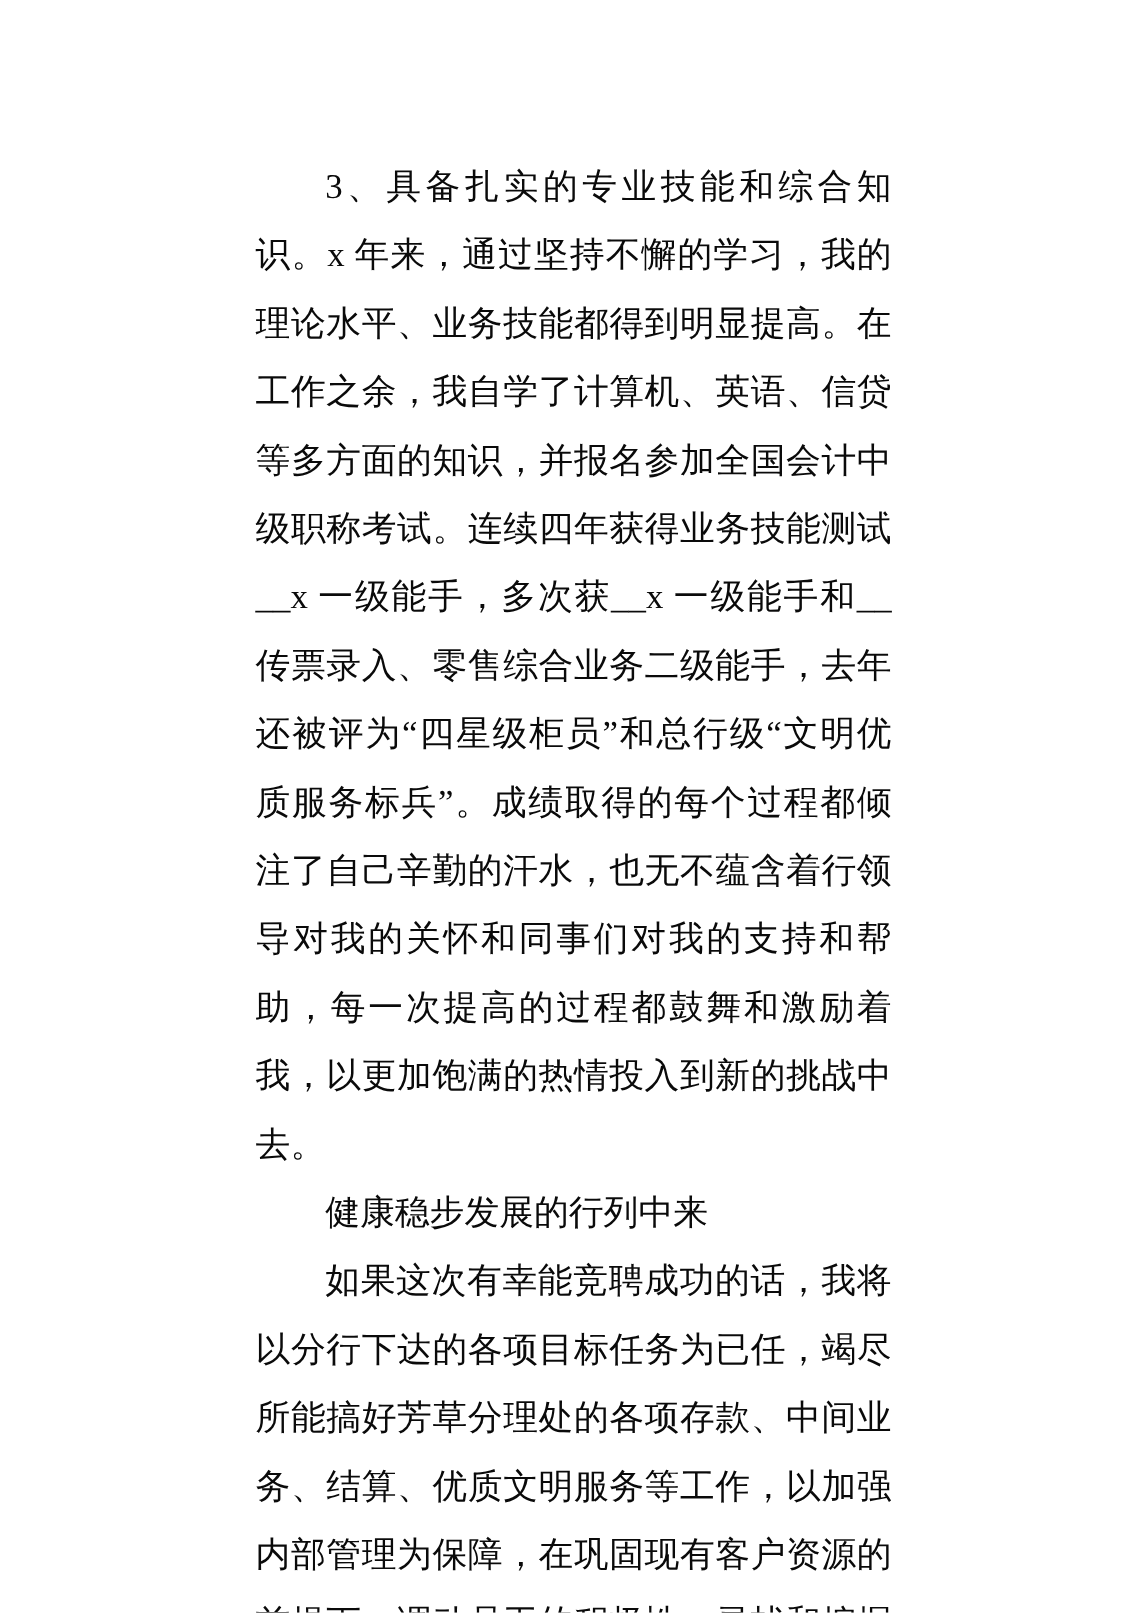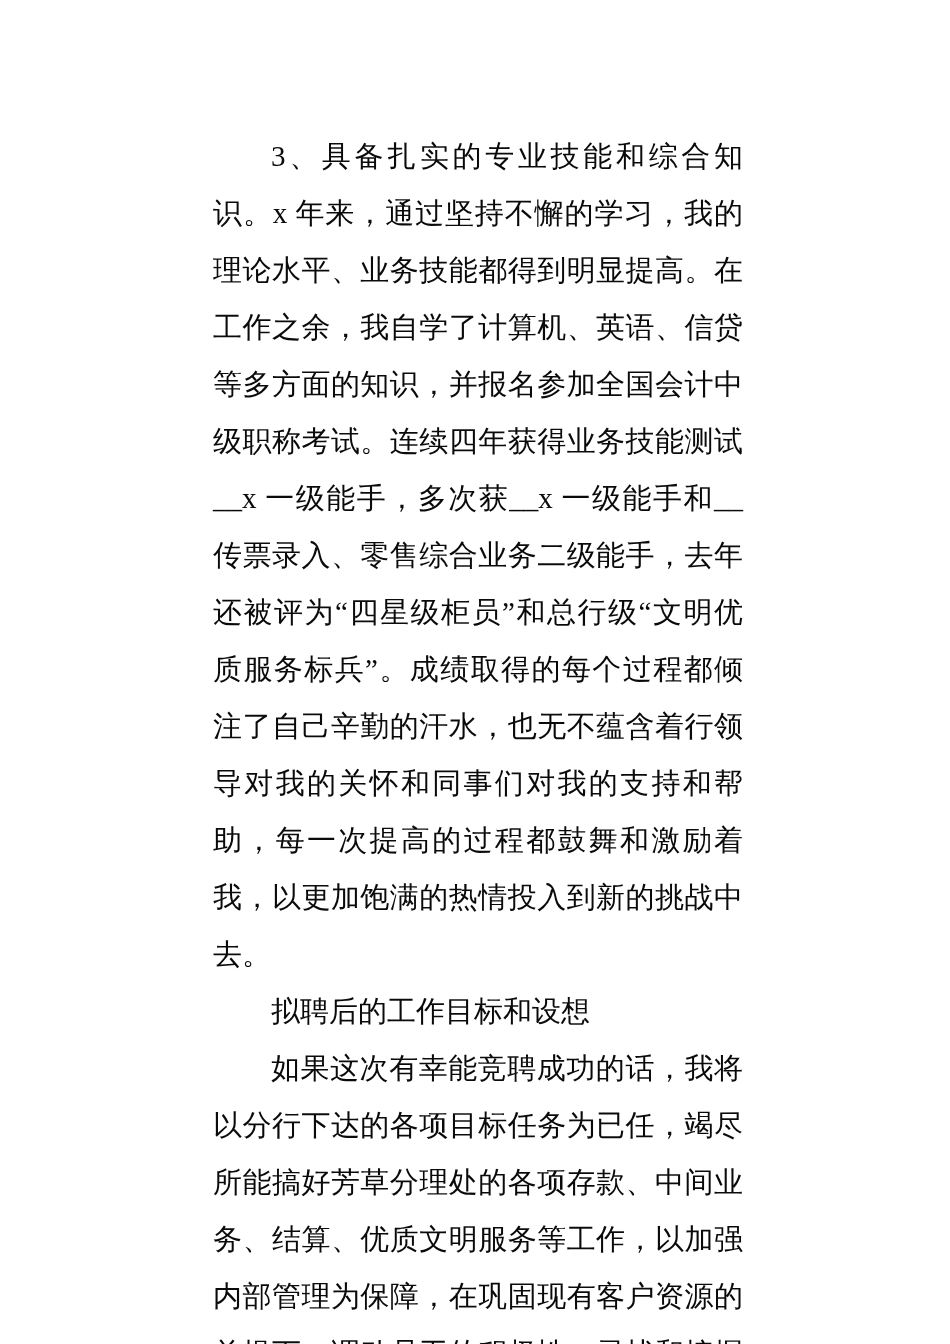--- a/index.html
+++ b/index.html
@@ -31,17 +31,17 @@
   .doc-body p.heading {
     text-align: left;
   }
 </style>
 </head>
 <body>
 
 <div class="page">
   <div class="doc-body">
     <p>3、具备扎实的专业技能和综合知识。x 年来，通过坚持不懈的学习，我的理论水平、业务技能都得到明显提高。在工作之余，我自学了计算机、英语、信贷等多方面的知识，并报名参加全国会计中级职称考试。连续四年获得业务技能测试__x 一级能手，多次获__x 一级能手和__传票录入、零售综合业务二级能手，去年还被评为“四星级柜员”和总行级“文明优质服务标兵”。成绩取得的每个过程都倾注了自己辛勤的汗水，也无不蕴含着行领导对我的关怀和同事们对我的支持和帮助，每一次提高的过程都鼓舞和激励着我，以更加饱满的热情投入到新的挑战中去。</p>
-    <p class="heading">拟聘后的工作目标和设想</p>
+    <p class="heading">健康稳步发展的行列中来</p>
     <p>如果这次有幸能竞聘成功的话，我将以分行下达的各项目标任务为已任，竭尽所能搞好芳草分理处的各项存款、中间业务、结算、优质文明服务等工作，以加强内部管理为保障，在巩固现有客户资源的前提下，调动员工的积极性，寻找和挖掘存款新的，力争扭转目前发展缓慢、滞后的局面，走上一个良性循环、健康稳步发展的行列中来。我对今后工作的设想是：稳定现有客户、推广新兴产品、打造一流品牌、圆满完成任务。</p>
 
   </div>
 </div>
 
 </body></html>

